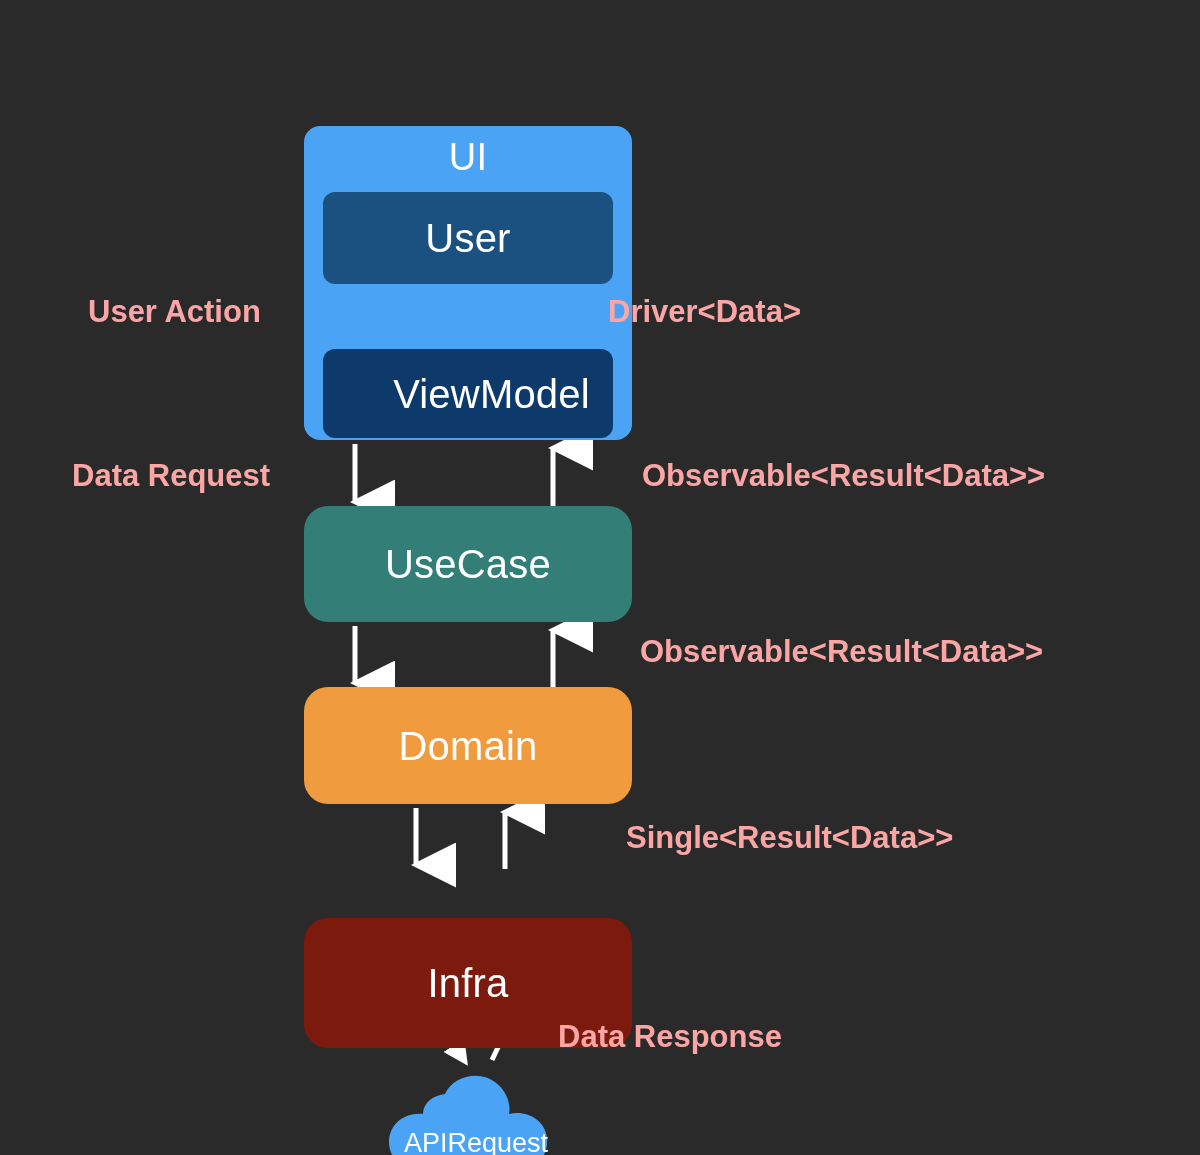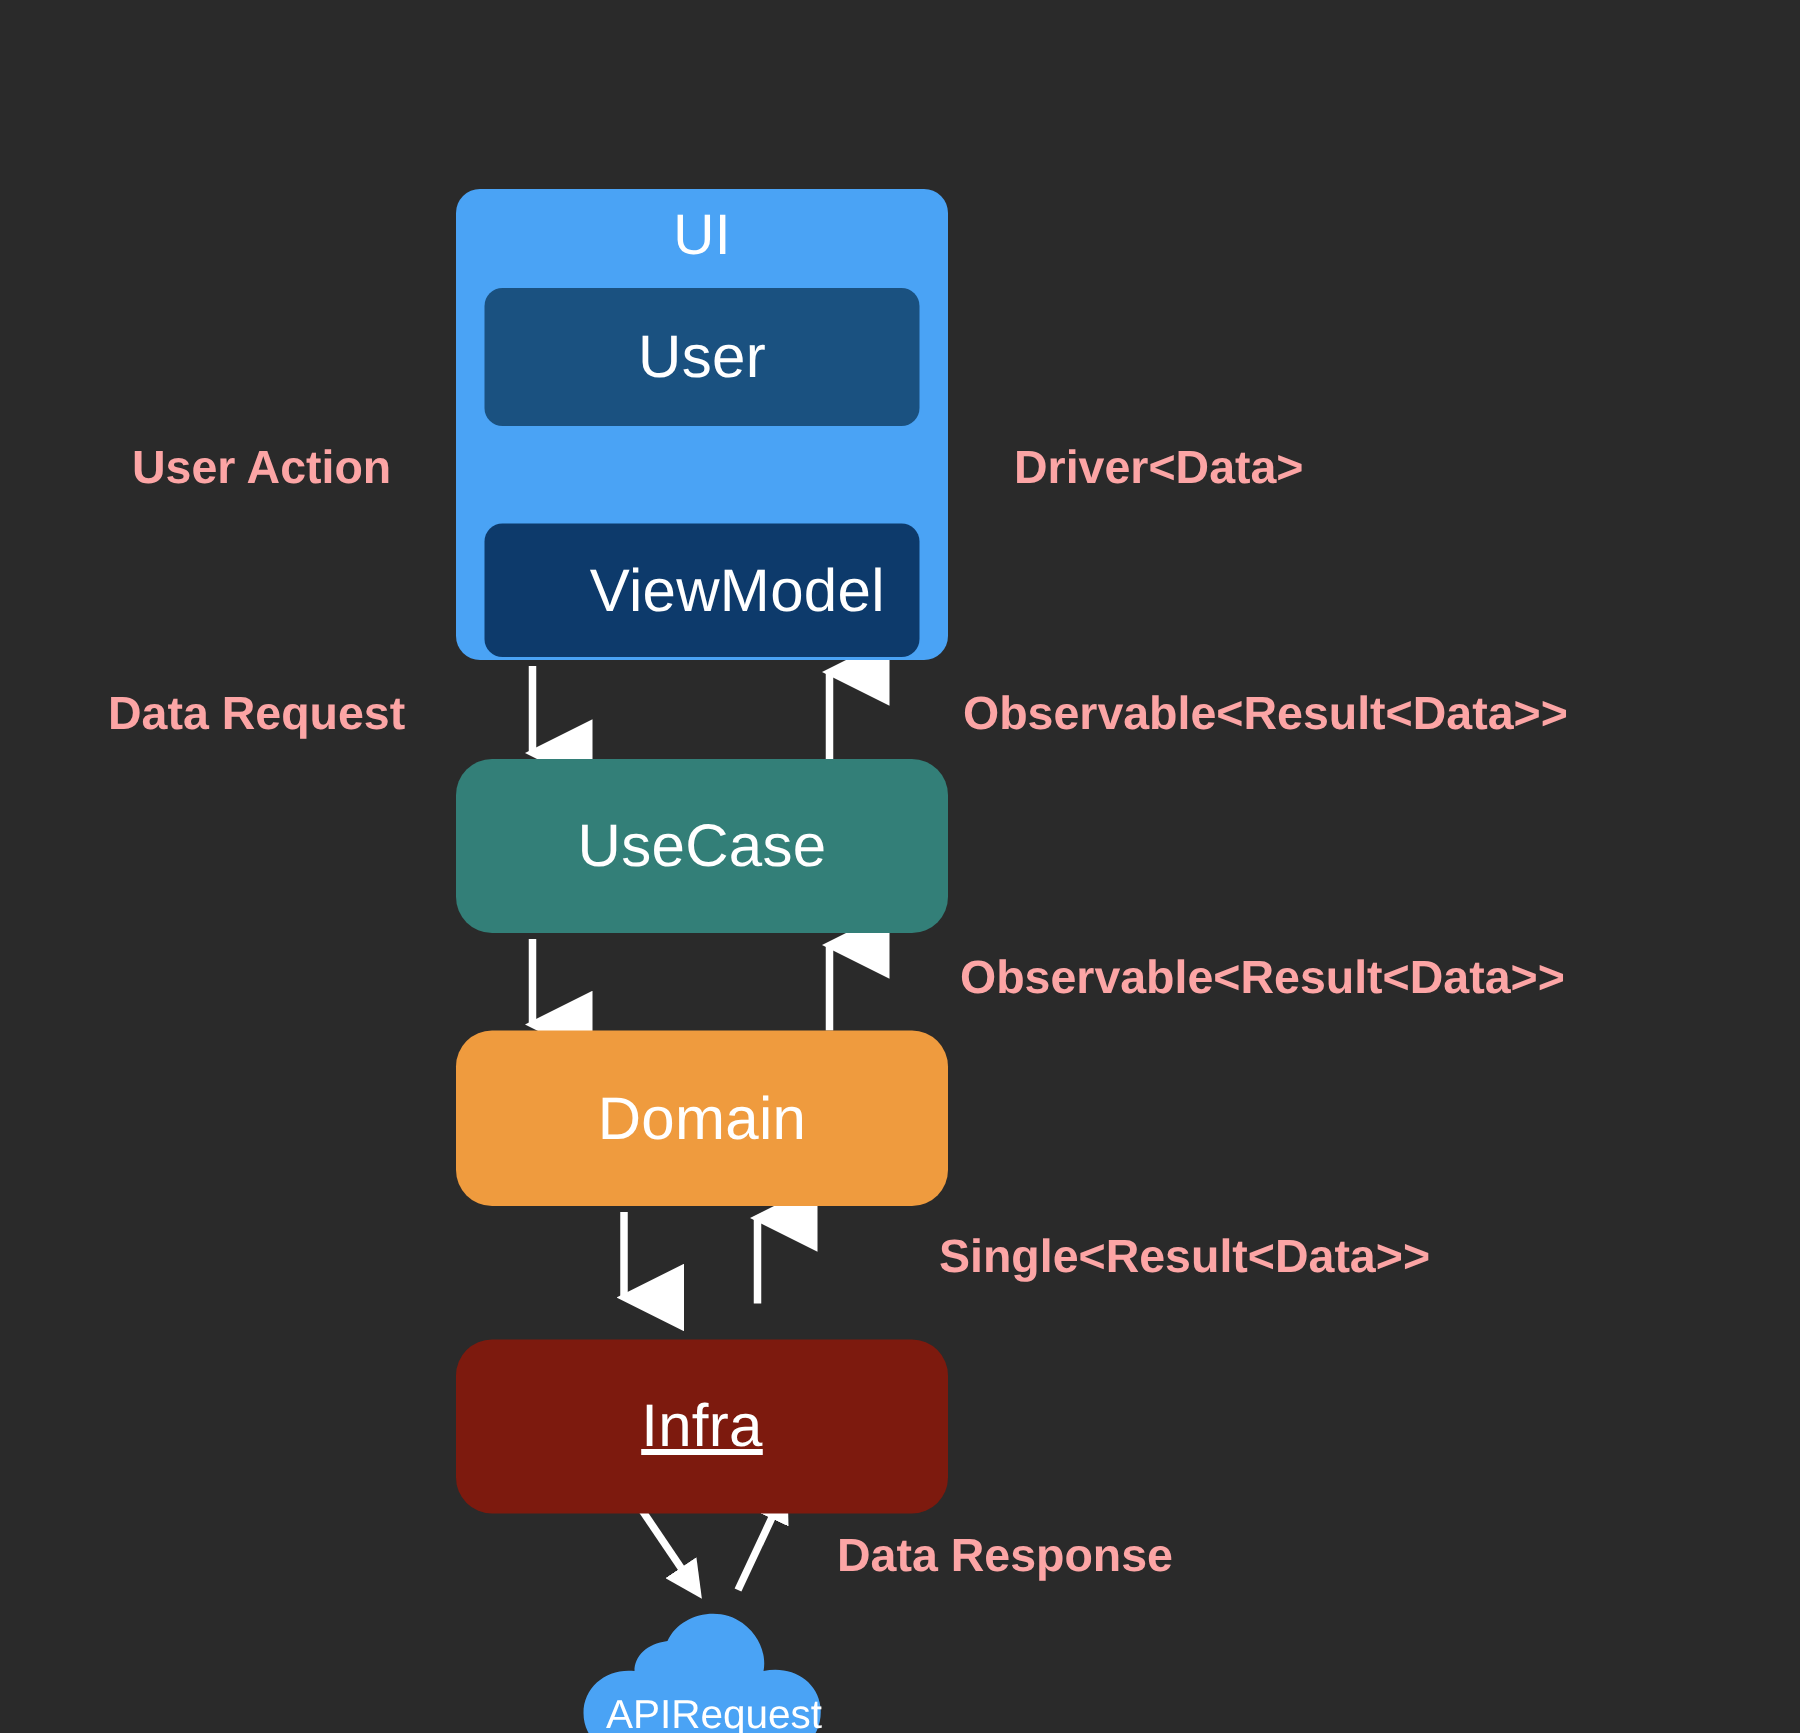--- a/index.html
+++ b/index.html
@@ -80,26 +80,25 @@
   #domain-box {
     left: 304px;
     top: 643px;
     width: 328px;
     height: 117px;
     background: #ef9b3e;
     align-items: center;
   }
   #infra-box {
     left: 304px;
-    top: 849px;
-    width: 328px;
-    height: 116px;
+    top: 874px;
+    width: 328px;
+    height: 130px;
     background: #7d1a0e;
     align-items: center;
-    text-decoration: underline;
   }
 
   
   #cloud-node {
     position: absolute;
     left: 383px;
     top: 1024px;
     width: 186px;
     height: 118px;
   }
@@ -119,21 +118,21 @@
   
   .edge-label {
     position: absolute;
     color: #fca5a5;
     font-size: 31px;
     font-weight: 700;
     line-height: 1;
     white-space: nowrap;
   }
   #label-user-action      { left: 88px;  top: 252px; }
-  #label-driver-data      { left: 676px; top: 252px; text-align: center; }
+  #label-driver-data      { left: 608px; top: 252px; text-align: center; }
   #label-data-request     { left: 72px;  top: 416px; }
   #label-observable-1     { left: 642px; top: 416px; }
   #label-observable-2     { left: 640px; top: 592px; }
   #label-single-result    { left: 626px; top: 778px; }
   #label-data-response    { left: 558px; top: 977px; }
 
   
   #arrow-layer {
     position: absolute;
     left: 0; top: 0;

